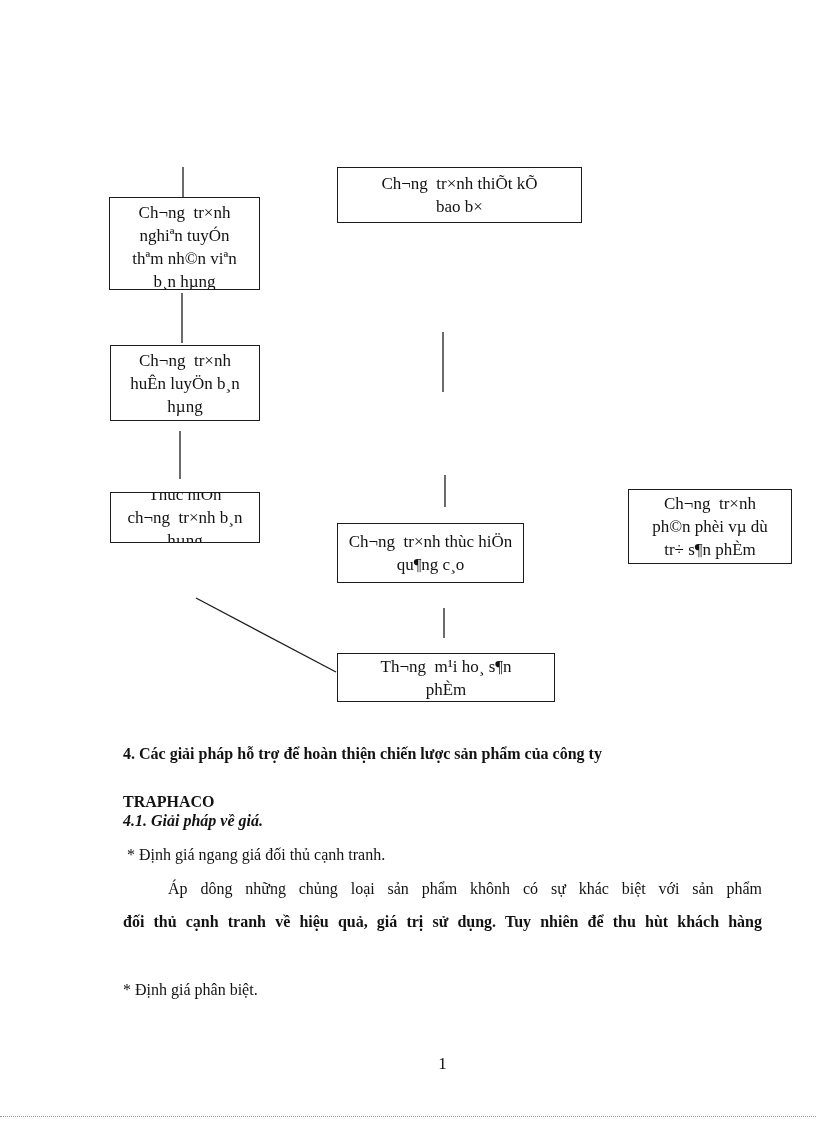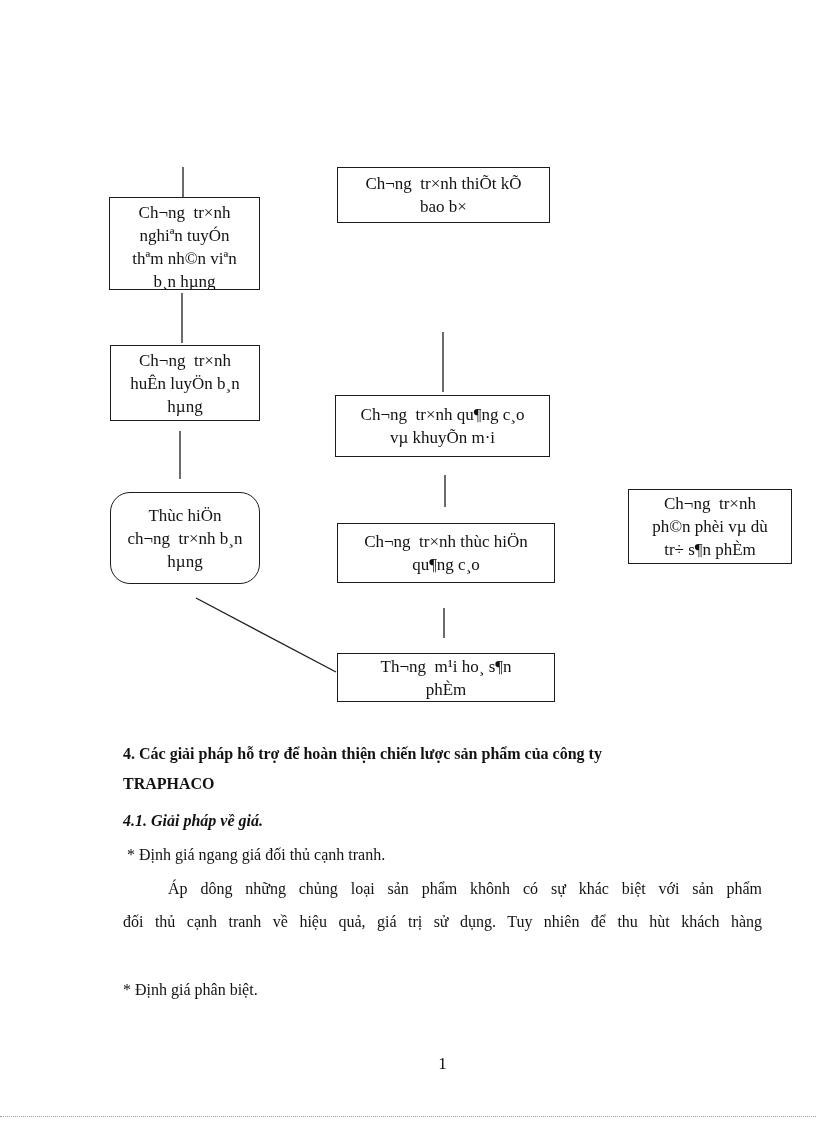--- a/index.html
+++ b/index.html
@@ -18,41 +18,41 @@
     border:1.5px solid #1c1c1c;
     background:#fff;
     display:flex; align-items:center; justify-content:center;
     text-align:center;
     font-size:17px; line-height:23px;
     white-space:pre-wrap;
     overflow:hidden;
     box-sizing:border-box;
   }
   .b1 { left:109px; top:197px; width:151px; height:93px; align-items:flex-start; padding-top:3px; }
-  .b2 { left:337px; top:167px; width:213px; height:56px; }
+  .b2 { left:337px; top:167px; width:245px; height:56px; }
   .b3 { left:110px; top:345px; width:150px; height:76px; }
   .b4 { left:335px; top:395px; width:215px; height:62px; }
-  .b5 { left:110px; top:492px; width:150px; height:92px;border-radius:20px; }
-  .b6 { left:337px; top:523px; width:218px; height:60px; }
+  .b5 { left:110px; top:492px; width:150px; height:51px; }
+  .b6 { left:337px; top:523px; width:187px; height:60px; }
   .b7 { left:628px; top:489px; width:164px; height:75px; }
   .b8 { left:337px; top:653px; width:218px; height:49px; }
   .connectors { position:absolute; left:0; top:0; pointer-events:none; }
   
   .doc-line {
     position:absolute;
     left:123px; width:639px;
     font-size:16px; line-height:27px;
     white-space:pre-wrap;
   }
   .bold { font-weight:bold; }
   .bolditalic { font-weight:bold; font-style:italic; }
   .just { text-align:justify; text-align-last:justify; }
   .indent { padding-left:45px; box-sizing:border-box; }
-  .t1 { top:740px; } .t2 { top:770px; } .t3 { top:807px; }
-  .t4 { top:841px; } .t5 { top:875px; } .t6 { top:908px; }
+  .t1 { top:740px; } .t2 { top:788px; } .t3 { top:807px; }
+  .t4 { top:841px; } .t5 { top:875px; } .t6 { top:908px;font-weight:bold; }
   .t7 { top:942px; } .t8 { top:976px; }
   .page-num { top:1050px; text-align:center; font-size:17px; }
   .scan-edge {
     position:absolute; left:0; bottom:6px; width:100%;
     border-bottom:1px dotted #9a9a9a;
   }
 </style>
 </head>
 <body>
 
@@ -70,22 +70,20 @@
 
   <div class="fbox b1">Ch¬ng  tr×nh
 nghiªn tuyÓn
 thªm nh©n viªn
 b¸n hµng</div>
   <div class="fbox b2">Ch¬ng  tr×nh thiÕt kÕ
 bao b×</div>
   <div class="fbox b3">Ch¬ng  tr×nh
 huÊn luyÖn b¸n
 hµng</div>
-  <div class="fbox b4">Ch¬ng  tr×nh qu¶ng c¸o
-vµ khuyÕn m·i</div>
   <div class="fbox b5">Thùc hiÖn
 ch¬ng  tr×nh b¸n
 hµng</div>
   <div class="fbox b6">Ch¬ng  tr×nh thùc hiÖn
 qu¶ng c¸o</div>
   <div class="fbox b7">Ch¬ng  tr×nh
 ph©n phèi vµ dù
 tr÷ s¶n phÈm</div>
   <div class="fbox b8">Th¬ng  m¹i ho¸ s¶n
 phÈm</div>

